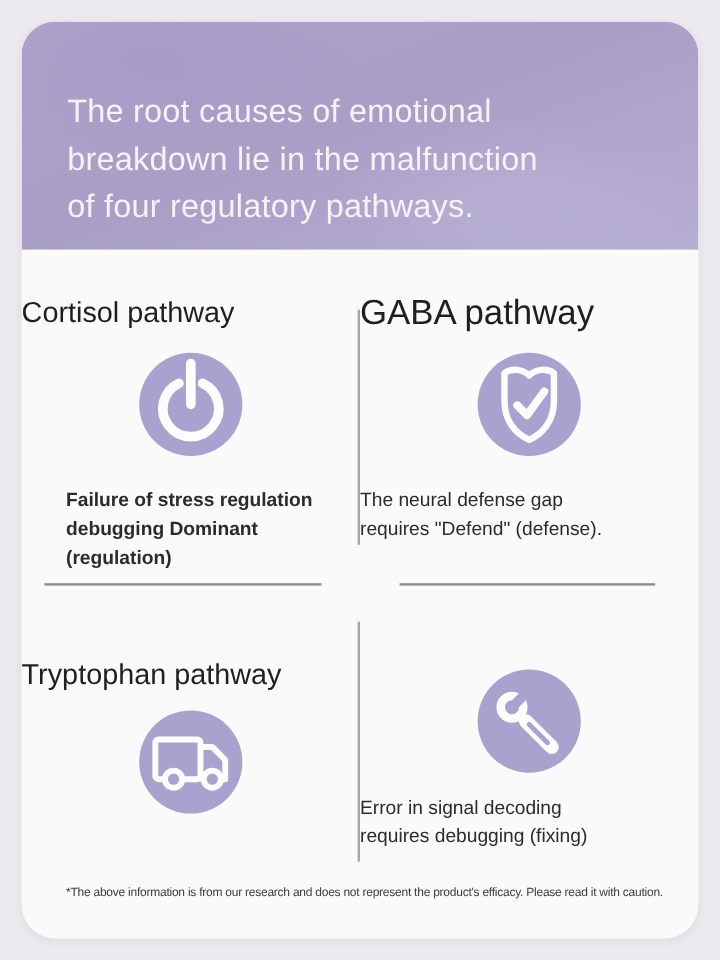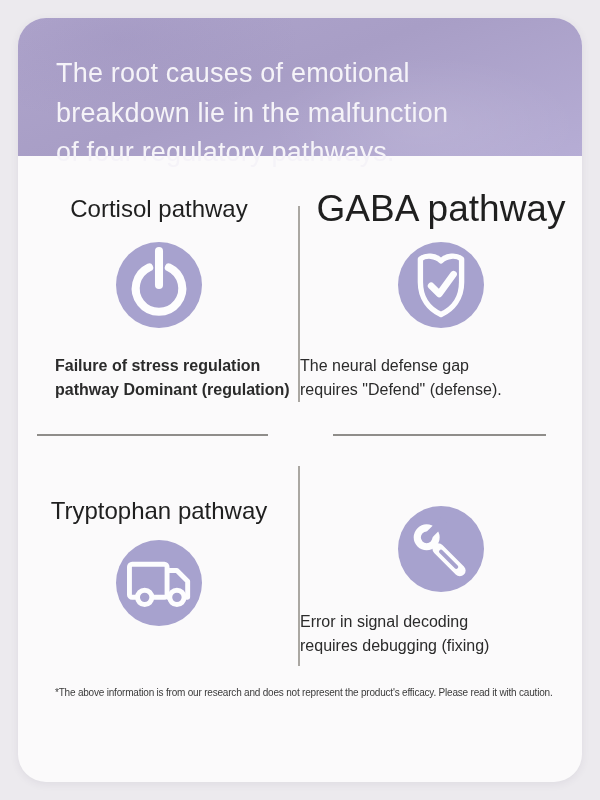--- a/index.html
+++ b/index.html
@@ -17,22 +17,22 @@
     top: 18px;
     width: 564px;
     height: 764px;
     background: #fbfafb;
     border-radius: 28px;
     overflow: hidden;
     box-shadow: 0 2px 8px rgba(60,50,90,0.08);
   }
   .header {
     box-sizing: border-box;
-    height: 138px;
-    padding: 36px 38px 0 38px;
+    height: 190px;
+    padding: 56px 38px 0 38px;
     background:
       radial-gradient(ellipse 220px 100px at 72% 78%, rgba(255,255,255,0.10), transparent 70%),
       radial-gradient(ellipse 260px 120px at 18% 15%, rgba(110,95,155,0.10), transparent 70%),
       linear-gradient(160deg, #afa5cc 0%, #a89ec6 45%, #b6add5 100%);
     color: #f5f3f8;
     font-size: 27px;
     line-height: 39.5px;
     letter-spacing: 0.2px;
     font-weight: 400;
   }
@@ -49,25 +49,24 @@
     flex-direction: column;
     align-items: center;
   }
   .row1 { padding-top: 36px; }
   .row2 { padding-top: 27px; margin-top: 32px; }
   .q-title {
     margin: 0;
     font-weight: 400;
     color: #1f1f1f;
     line-height: 34px;
-    text-align: center;
     width: 100%;
   }
   .t-sm { font-size: 24px; }
-  .t-lg { font-size: 37px; }
+  .t-lg { font-size: 29px; }
   .icon-circle {
     width: 86px;
     height: 86px;
     border-radius: 50%;
     background: #a7a2ce;
     flex: 0 0 auto;
   }
   .row1 .icon-circle { margin-top: 16px; }
   .row2 .icon-circle { margin-top: 12px; }
   .icon-circle svg { display: block; width: 86px; height: 86px; }
@@ -115,21 +114,21 @@
     <section class="quad row1 col-l">
       <h2 class="q-title t-sm">Cortisol pathway</h2>
       <div class="icon-circle">
         <svg viewBox="0 0 96 96">
           <path d="M37 28.4 A26 26 0 1 0 59 28.4" fill="none" stroke="#fdfdfe" stroke-width="9" stroke-linecap="round"></path>
           <line x1="48" y1="10" x2="48" y2="48" stroke="#fdfdfe" stroke-width="9" stroke-linecap="round"></line>
         </svg>
       </div>
       <div class="q-desc">
         <div>Failure of stress regulation</div>
-        <div>pathway Dominant (regulation)</div>
+        <div>debugging Dominant (regulation)</div>
       </div>
     </section>
 
     <section class="quad row1 col-r">
       <h2 class="q-title t-lg">GABA pathway</h2>
       <div class="icon-circle">
         <svg viewBox="0 0 96 96">
           <path d="M48 21 C42 15 31 14 25 19 L25 45 C25 63 35 75 48 81 C61 75 71 63 71 45 L71 19 C65 14 54 15 48 21 Z" fill="none" stroke="#fdfdfe" stroke-width="6" stroke-linejoin="round"></path>
           <path d="M37 49 L46 58 L62 36" fill="none" stroke="#fdfdfe" stroke-width="7.5" stroke-linecap="round" stroke-linejoin="round"></path>
         </svg>

